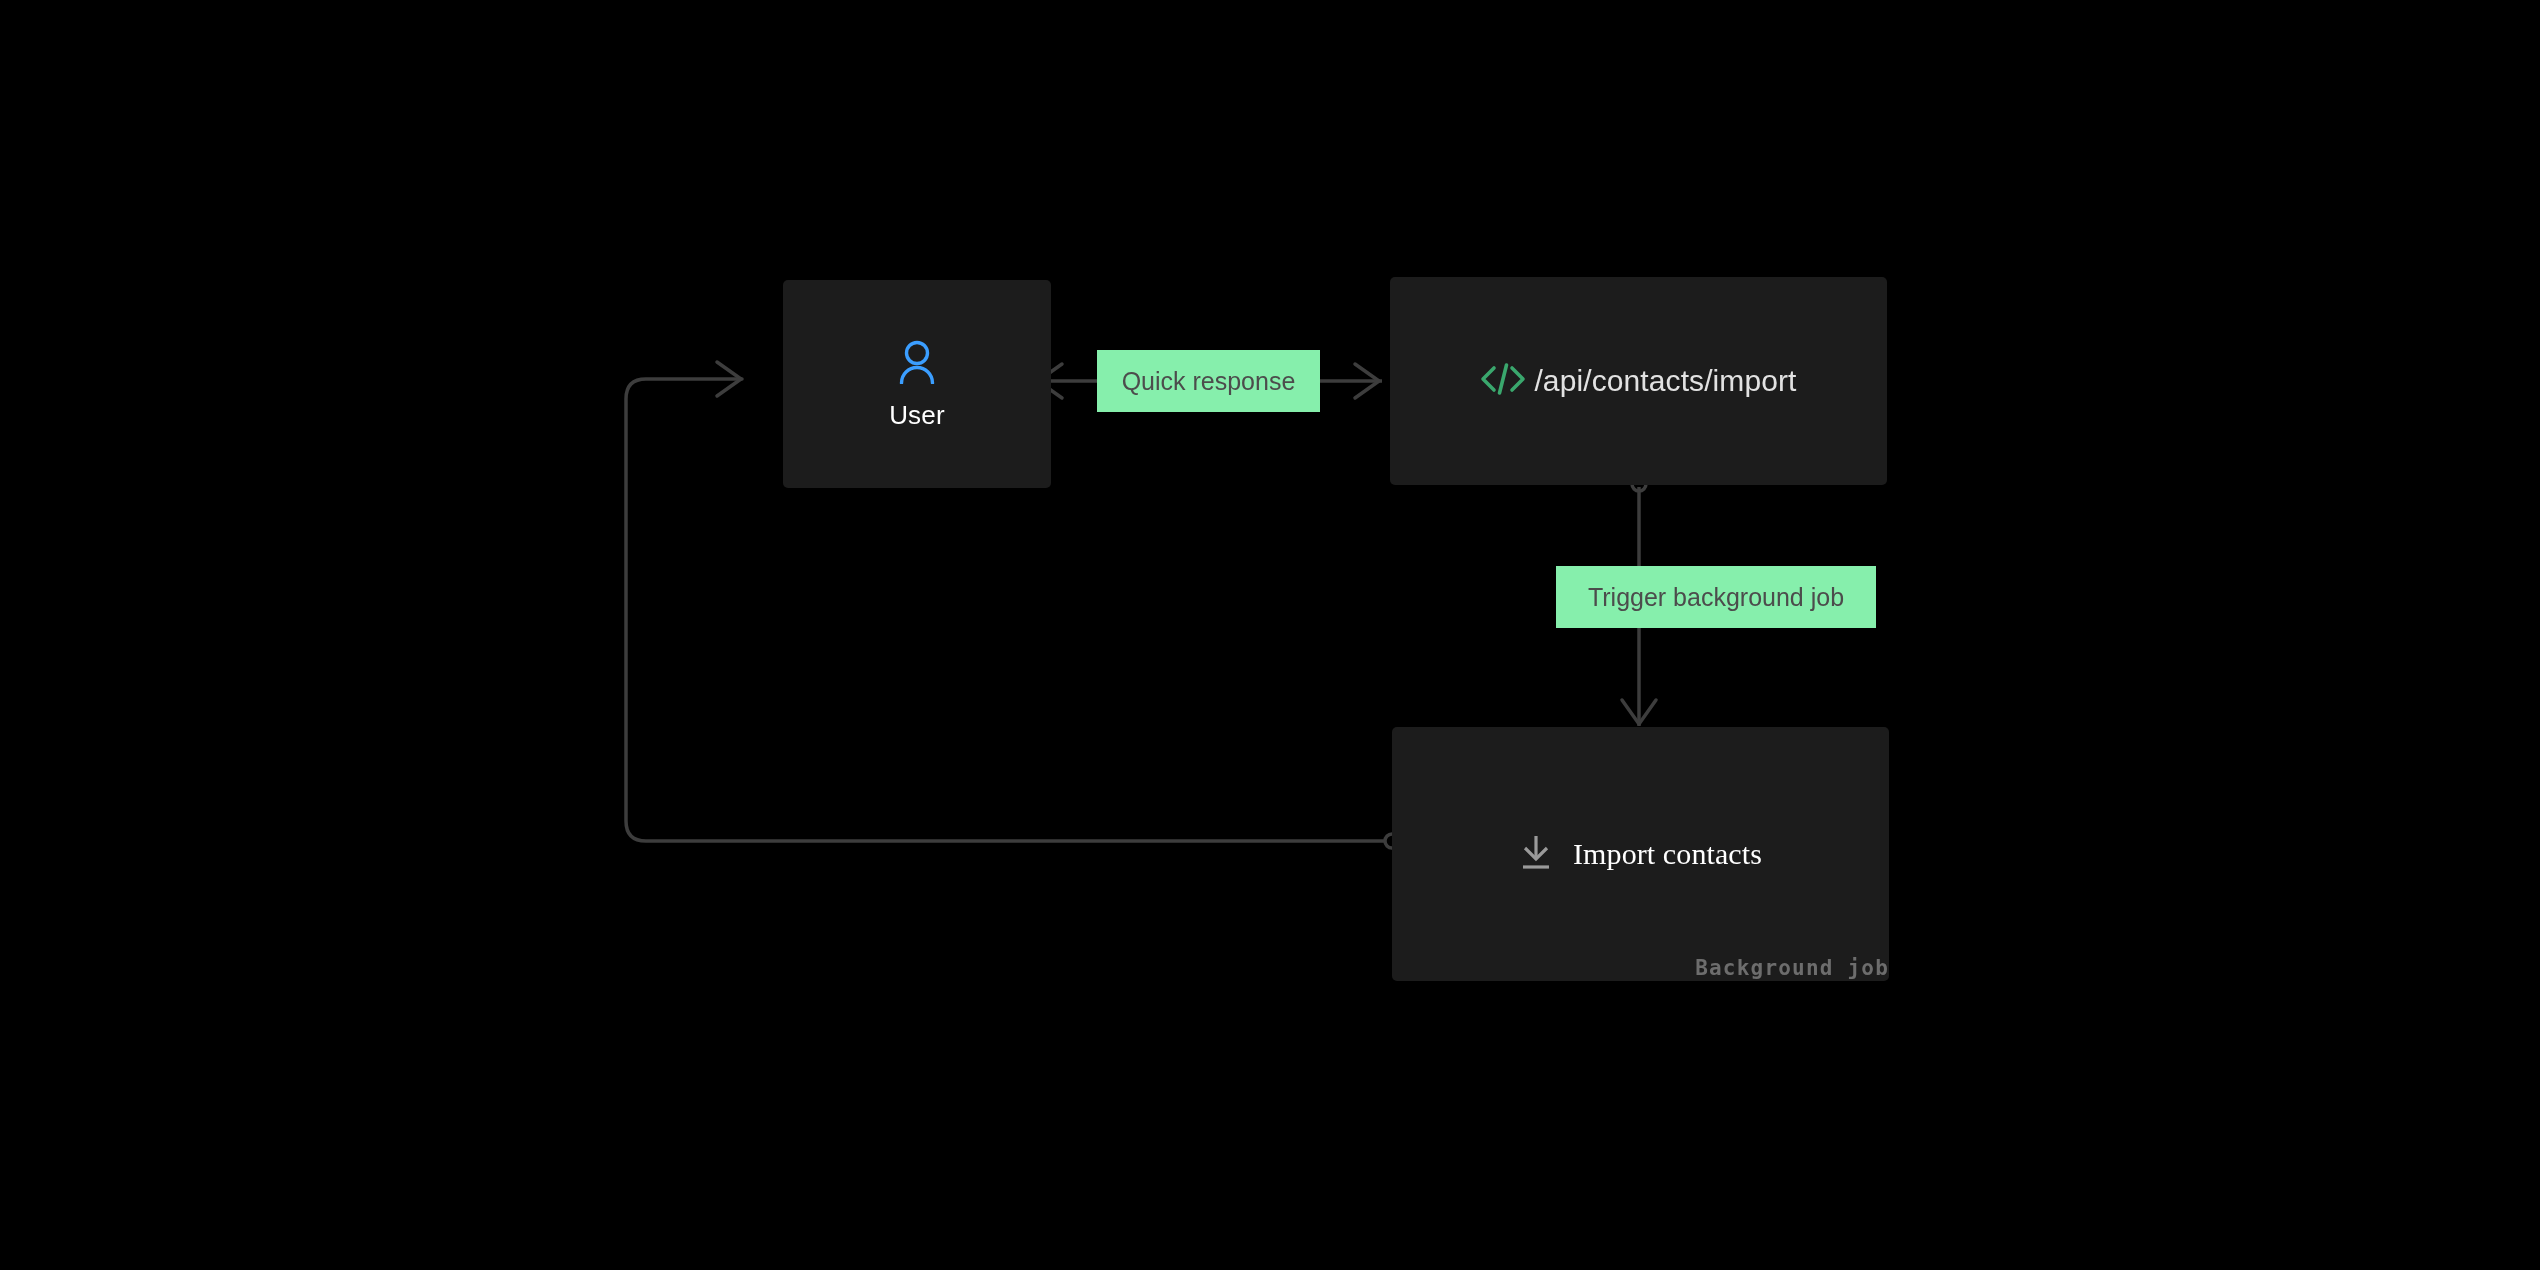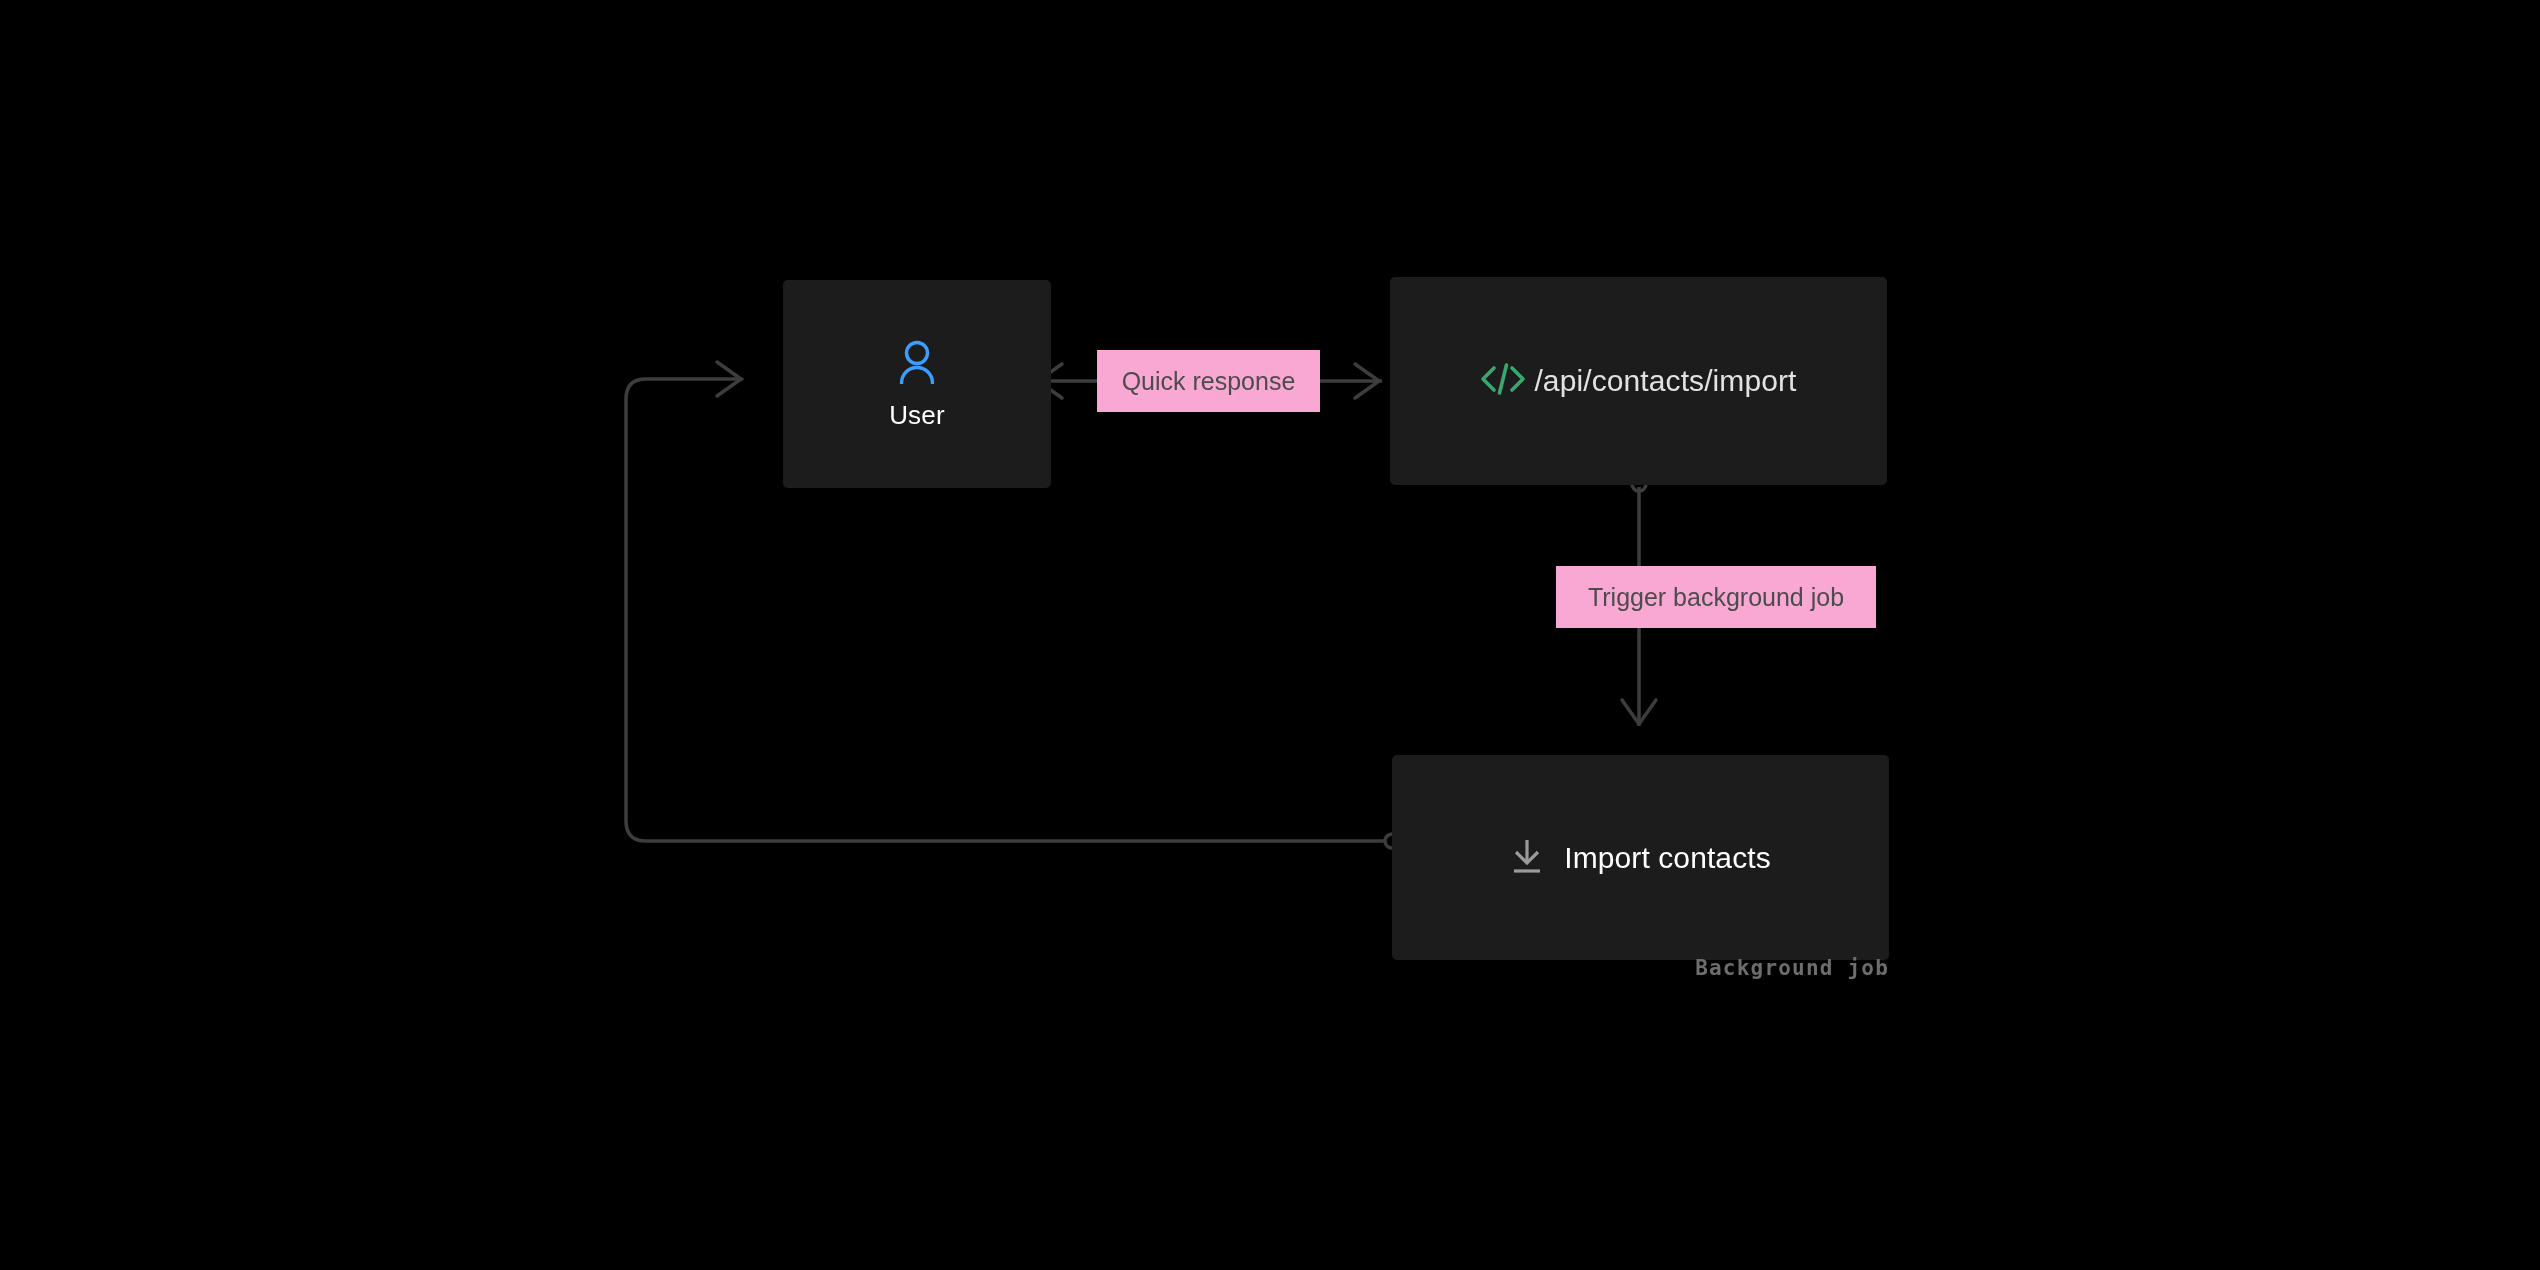--- a/index.html
+++ b/index.html
@@ -76,24 +76,25 @@
   }
   .node-api .node-label {
     color: #e2e2e2;
     font-size: 30px;
     letter-spacing: 0.1px;
     line-height: 1;
   }
 
   .node-job {
     left: 1392px;
-    top: 755px;
+    top: 727px;
     width: 497px;
-    height: 205px;
+    height: 254px;
     flex-direction: row;
+    font-family: Liberation Serif, serif;
   }
   .node-job .job-inner {
     display: flex;
     align-items: center;
     gap: 20px;
   }
   .node-job .node-label {
     color: #ffffff;
     font-size: 30px;
     letter-spacing: 0.1px;
@@ -110,21 +111,21 @@
     font-family: "DejaVu Sans Mono", "Liberation Mono", monospace;
     font-size: 21px;
     letter-spacing: 1.2px;
     line-height: 1;
     font-weight: bold;
   }
 
   
   .edge-label {
     position: absolute;
-    background: #f9a8d4;
+    background: #86efac;
     color: #4c4c4c;
     font-size: 25px;
     line-height: 1;
     white-space: nowrap;
     display: flex;
     align-items: center;
     justify-content: center;
     box-sizing: border-box;
   }
 

